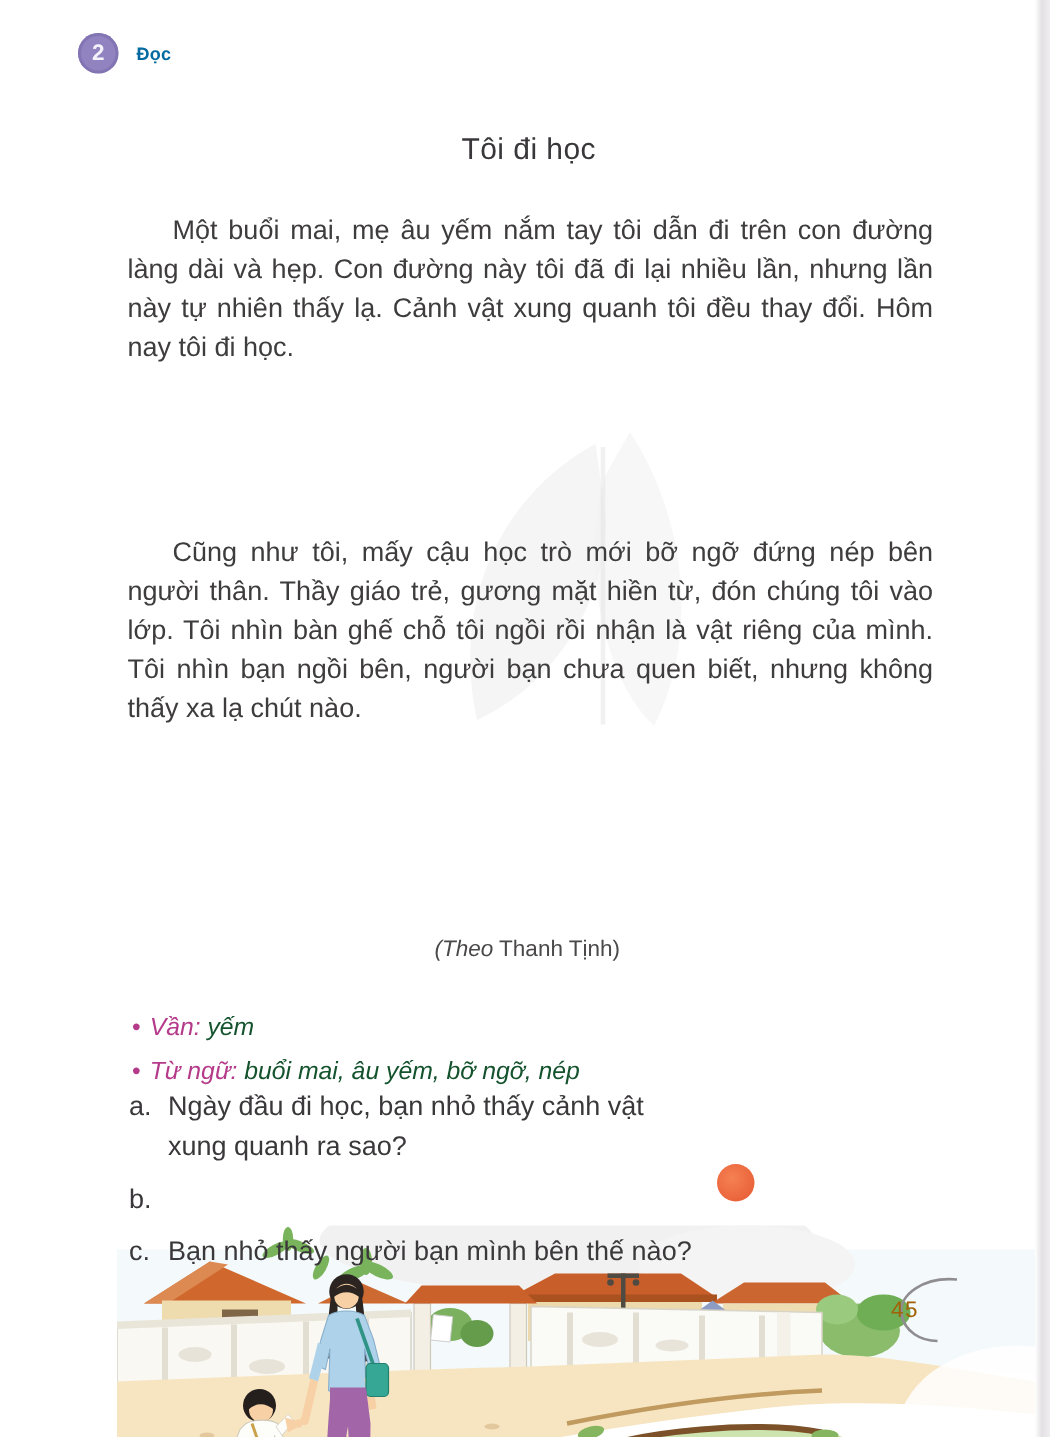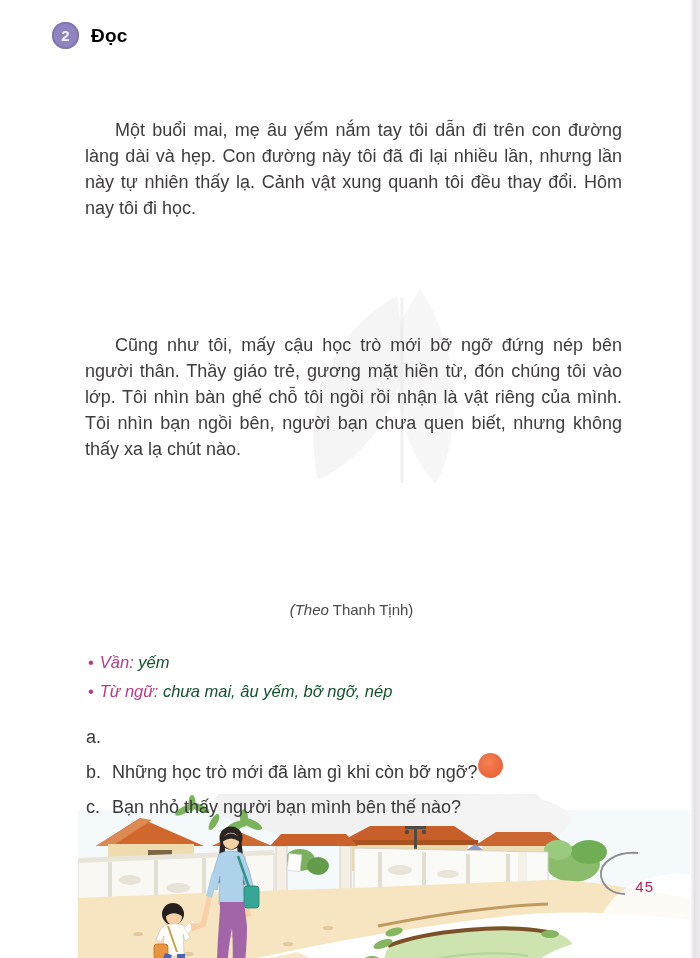--- a/index.html
+++ b/index.html
@@ -6,21 +6,21 @@
   .page{
     position:relative;width:700px;height:958px;background:#ffffff;overflow:hidden;
     font-family:"Liberation Sans","DejaVu Sans",sans-serif;color:#3c3a3b;
   }
   .edge-right{position:absolute;top:0;right:0;width:10px;height:958px;
     background:linear-gradient(to right,#ffffff,#e4e1e4 45%,#efedf0);}
   .badge{display:inline-flex;align-items:center;justify-content:center;
     width:27px;height:27px;border-radius:50%;background:#9183c0;
     box-shadow:inset 0 0 0 2px #8375b3;color:#f4f2fa;font-weight:bold;font-size:15px;}
   .section-header{position:absolute;left:52px;display:flex;align-items:center;gap:12px;}
-  .section-label{font-weight:bold;font-size:19px;color:#000000;letter-spacing:.2px;}
+  .section-label{font-weight:bold;font-size:12px;color:#0369a1;letter-spacing:.2px;}
   .sec-read{top:22px;}
   .title{position:absolute;left:85px;top:62px;width:535px;text-align:center;
     font-size:20px;color:#39373a;letter-spacing:.3px;}
   .para{position:absolute;left:85px;width:537px;margin:0;font-size:18px;line-height:26px;
     text-align:justify;text-indent:30px;color:#3e3c3d;}
   .p1{top:90px;}
   .p2{top:201px;}
   .attribution{position:absolute;left:85px;top:340px;width:533px;text-align:center;
     font-size:15px;color:#4a4849;}
   .attribution .it{font-style:italic;}
@@ -34,50 +34,51 @@
   .illu1{position:absolute;left:78px;top:433px;width:612px;height:232px;}
   .watermark{position:absolute;left:252px;top:288px;width:300px;height:200px;z-index:0;}
   .layer{position:relative;z-index:1;}
   .questions{position:absolute;left:86px;top:724px;width:420px;margin:0;padding:0;list-style:none;
     font-size:18px;line-height:27px;color:#3a383a;}
   .questions li{display:flex;margin-bottom:8px;}
   .questions .qletter{flex:0 0 26px;}
   .questions .qtext{white-space:pre-line;}
   .pagenum{position:absolute;left:594px;top:850px;width:64px;height:48px;}
   .pagenum svg{position:absolute;left:0;top:0;}
-  .pagenum .num{position:absolute;left:0;top:28px;width:60px;text-align:right;
-    font-size:15px;color:#be185d;letter-spacing:1px;}
+  .pagenum .num{position:absolute;left:0;top:15px;width:60px;text-align:left;
+    font-size:15px;color:#a16207;letter-spacing:1px;}
 </style>
 </head>
 <body>
 
 <div class="page">
 
   <svg class="watermark" viewBox="0 0 300 200">
     <path d="M145,8 C85,40 48,110 66,192 C114,170 152,118 152,58 Z" fill="#ededed" opacity="0.55"></path>
     <path d="M168,0 C206,58 214,138 184,196 C146,160 136,78 152,28 Z" fill="#f1f1f1" opacity="0.55"></path>
     <path d="M150,10 C150,70 150,130 150,195" stroke="#e4e4e4" stroke-width="3" fill="none" opacity="0.5"></path>
   </svg>
 
   <div class="edge-right"></div>
 
   <div class="section-header sec-read layer">
     <span class="badge">2</span>
     <span class="section-label">Đọc</span>
   </div>
 
+  <div class="title layer">Tôi đi học</div>
 
   <p class="para p1 layer">Một buổi mai, mẹ âu yếm nắm tay tôi dẫn đi trên con đường làng dài và hẹp. Con đường này tôi đã đi lại nhiều lần, nhưng lần này tự nhiên thấy lạ. Cảnh vật xung quanh tôi đều thay đổi. Hôm nay tôi đi học.</p>
   <p class="para p2 layer">Cũng như tôi, mấy cậu học trò mới bỡ ngỡ đứng nép bên người thân. Thầy giáo trẻ, gương mặt hiền từ, đón chúng tôi vào lớp. Tôi nhìn bàn ghế chỗ tôi ngồi rồi nhận là vật riêng của mình. Tôi nhìn bạn ngồi bên, người bạn chưa quen biết, nhưng không thấy xa lạ chút nào.</p>
 
   <div class="attribution layer"><span class="it">(Theo</span><span> Thanh Tịnh)</span></div>
 
   <ul class="vocab layer">
     <li><span class="bullet">•</span><span class="vlabel">Vần:</span><span class="vvalue"> yếm</span></li>
-    <li><span class="bullet">•</span><span class="vlabel">Từ ngữ:</span><span class="vvalue"> chưa mai, âu yếm, bỡ ngỡ, nép</span></li>
+    <li><span class="bullet">•</span><span class="vlabel">Từ ngữ:</span><span class="vvalue"> buổi mai, âu yếm, bỡ ngỡ, nép</span></li>
   </ul>
 
   <div class="sun layer"></div>
 
   
   <svg class="illu1 layer" viewBox="0 0 612 232">
     <rect x="0" y="16" width="612" height="82" fill="#eaf4f8" opacity="0.5"></rect>
     <ellipse cx="300" cy="10" rx="165" ry="36" fill="#f1f1f1"></ellipse>
     <ellipse cx="420" cy="26" rx="72" ry="26" fill="#f4f4f4"></ellipse>
 
@@ -223,24 +224,25 @@
       <ellipse cx="76" cy="180" rx="5" ry="3" fill="#5d6e52" transform="rotate(-35 76 180)"></ellipse>
     </g>
     <rect x="0" y="218" width="612" height="14" fill="#ffffff" opacity="0.65"></rect>
   </svg>
 
   
 
   <ol class="questions layer">
     <li>
         <span class="qletter">a.</span>
+        <span class="qtext">Ngày đầu đi học, bạn nhỏ thấy cảnh vật
+xung quanh ra sao?</span>
       </li>
     <li>
         <span class="qletter">b.</span>
-        <span class="qtext">Những học trò mới đã làm gì khi còn bỡ ngỡ?</span>
       </li>
     <li>
         <span class="qletter">c.</span>
         <span class="qtext">Bạn nhỏ thấy người bạn mình bên thế nào?</span>
       </li>
   </ol>
 
   
   
 

